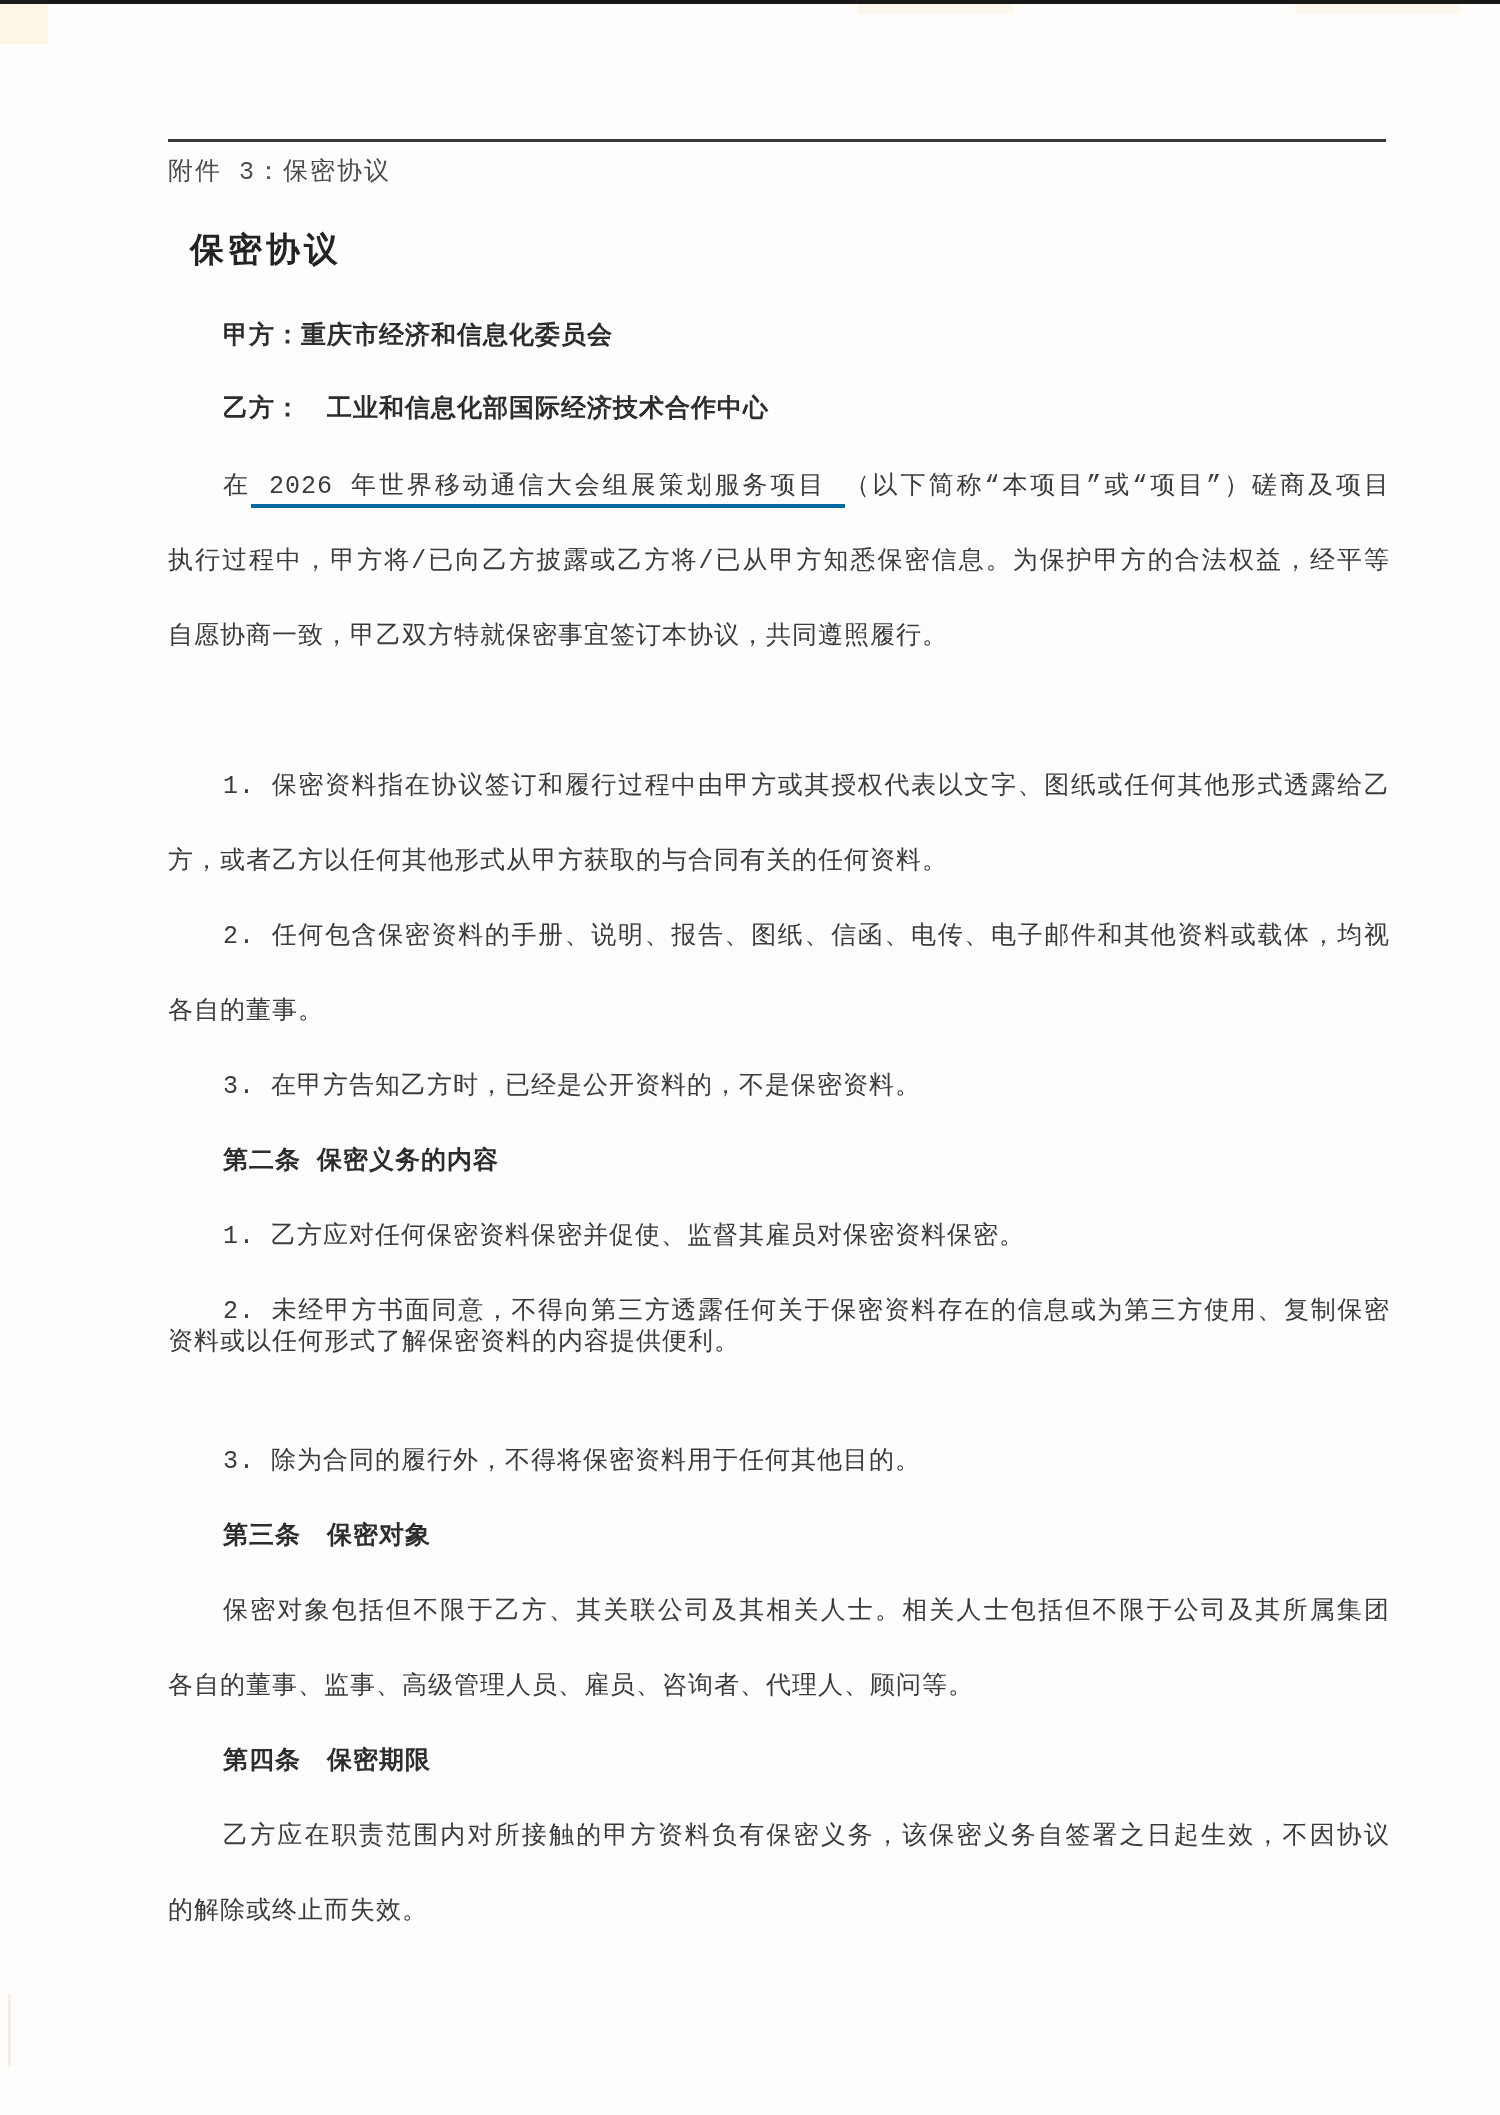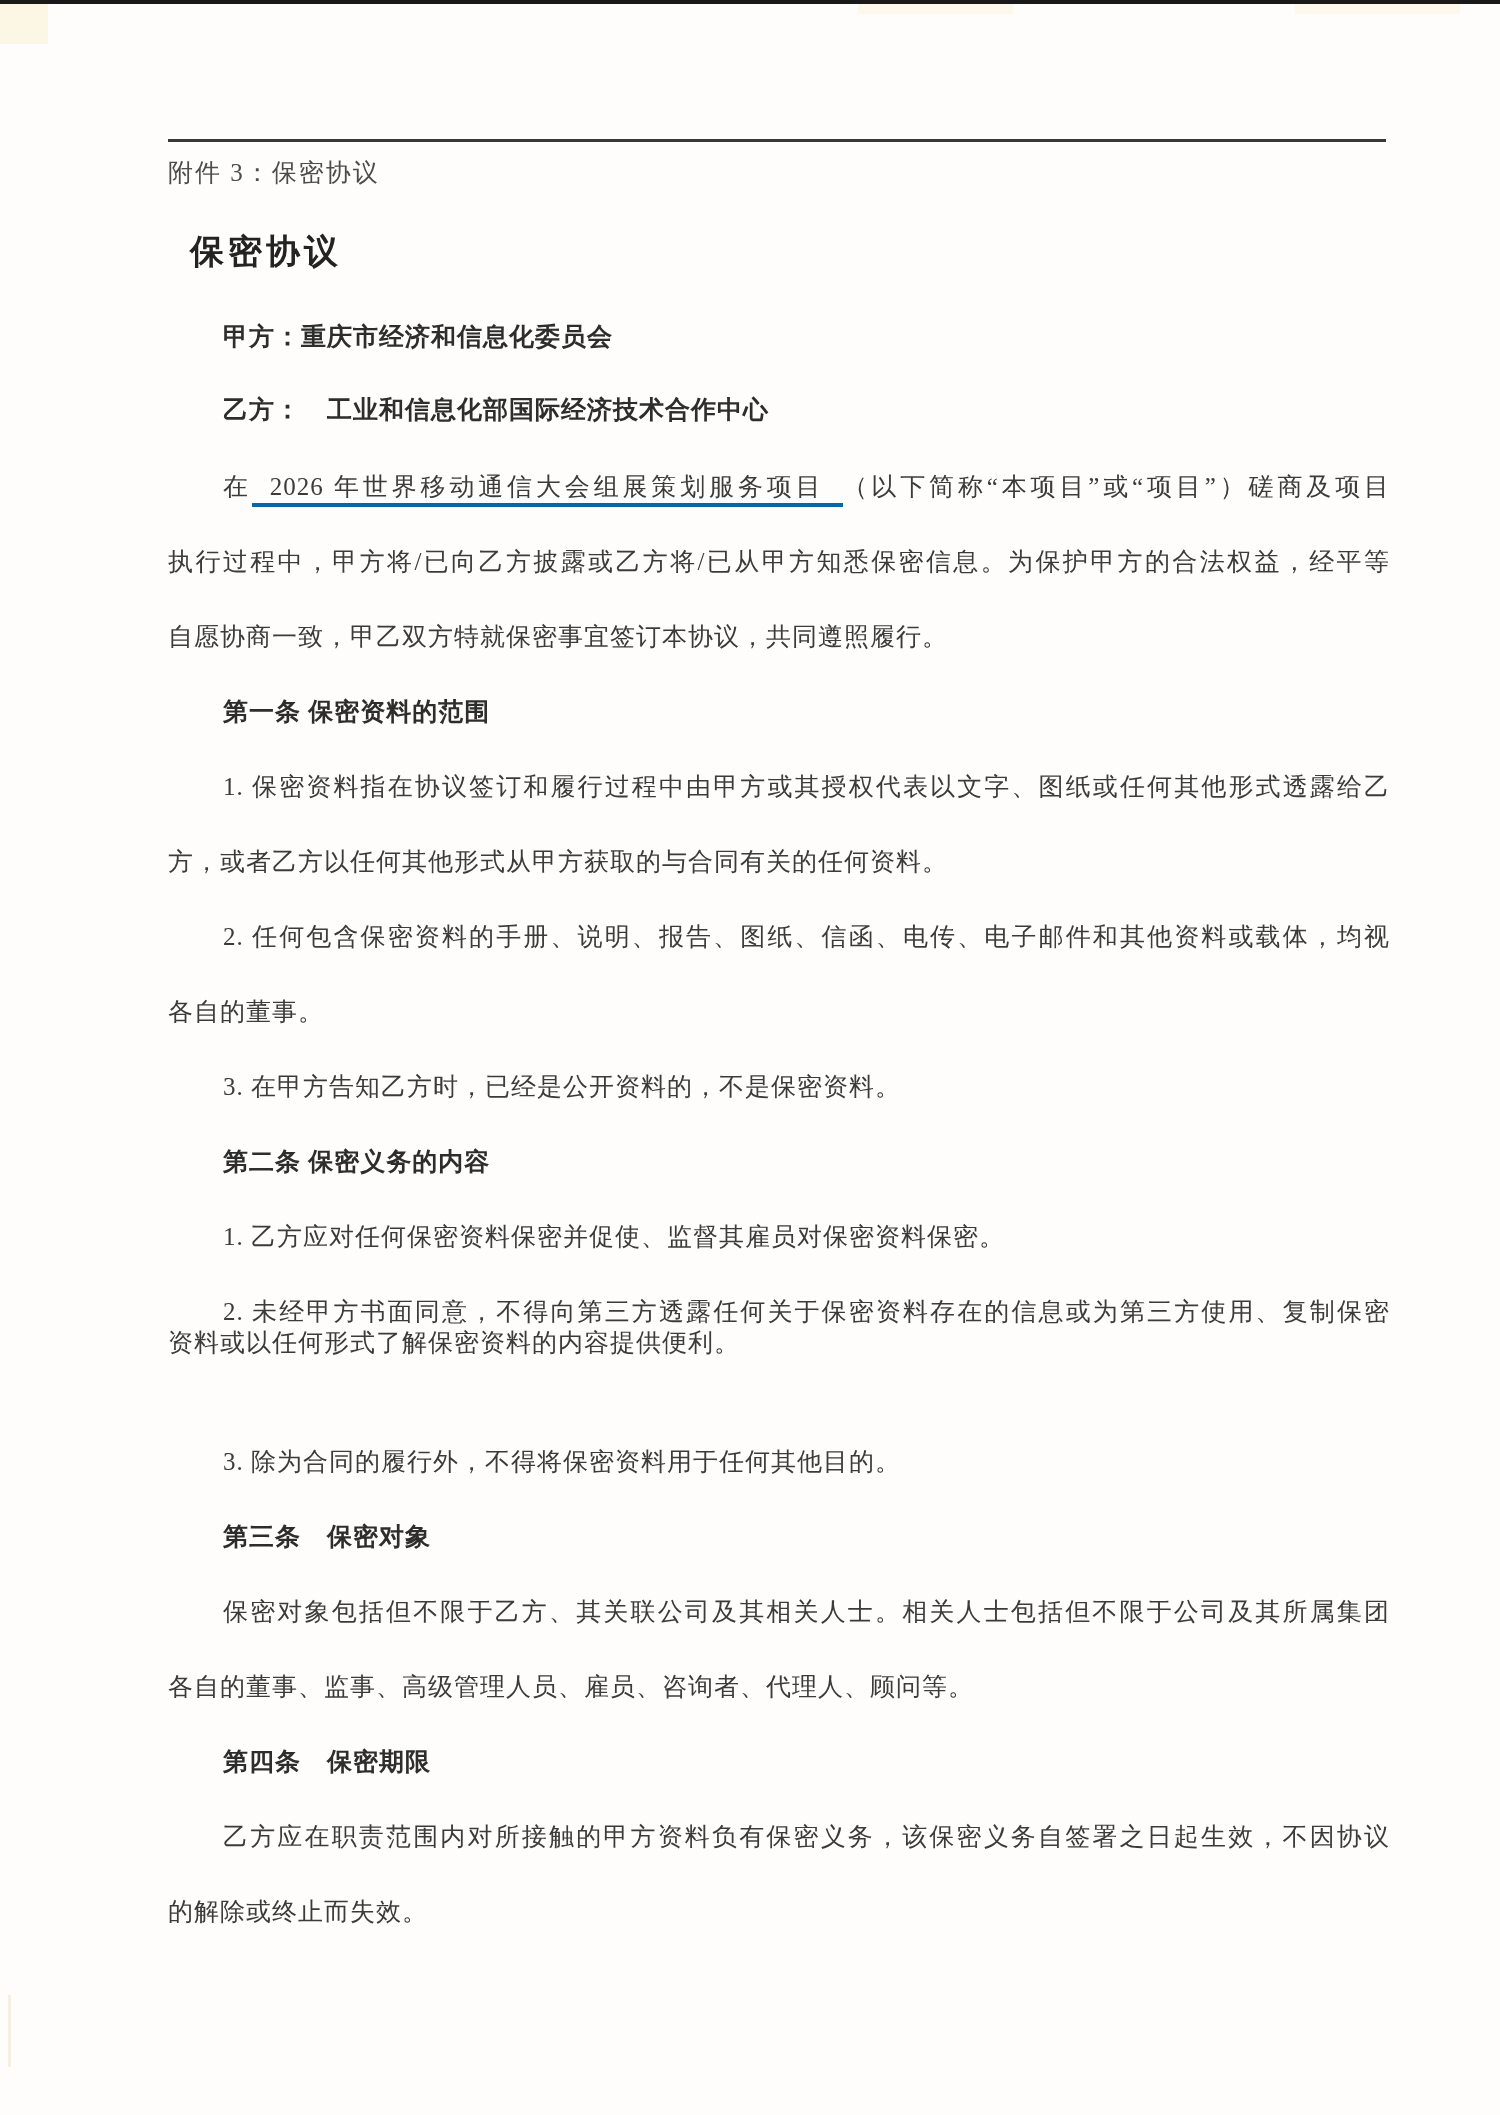--- a/index.html
+++ b/index.html
@@ -6,21 +6,21 @@
     margin: 0;
     padding: 0;
     background: #ffffff;
   }
   .page {
     position: relative;
     width: 1500px;
     height: 2115px;
     background: #fefdfb;
     overflow: hidden;
-    font-family: Liberation Serif, serif;
+    font-family: Liberation Mono, monospace;
   }
   
   .scan-edge-top {
     position: absolute;
     top: 0; left: 0; right: 0;
     height: 4px;
     background: #191919;
   }
   .stain {
     position: absolute;
@@ -97,21 +97,20 @@
   <div class="line indent bold" style="top:393px">乙方：　工业和信息化部国际经济技术合作中心</div>
 
   <div class="line indent bold" style="top:320px">甲方：重庆市经济和信息化委员会</div>
 
   <div class="line indent stretch" style="top:470px"><span>在</span><span class="u-seg">2026 年世界移动通信大会组展策划服务项目</span><span>（以下简称“本项目”或“项目”）磋商及项目</span></div>
 
   <div class="line stretch" style="top:545px">执行过程中，甲方将/已向乙方披露或乙方将/已从甲方知悉保密信息。为保护甲方的合法权益，经平等</div>
 
   <div class="line" style="top:620px">自愿协商一致，甲乙双方特就保密事宜签订本协议，共同遵照履行。</div>
 
-  <div class="line indent bold" style="top:695px">第一条 保密资料的范围</div>
 
   <div class="line indent stretch" style="top:770px">1. 保密资料指在协议签订和履行过程中由甲方或其授权代表以文字、图纸或任何其他形式透露给乙</div>
 
   <div class="line" style="top:845px">方，或者乙方以任何其他形式从甲方获取的与合同有关的任何资料。</div>
 
   <div class="line indent stretch" style="top:920px">2. 任何包含保密资料的手册、说明、报告、图纸、信函、电传、电子邮件和其他资料或载体，均视</div>
 
   <div class="line" style="top:995px">各自的董事。</div>
 
   <div class="line indent" style="top:1070px">3. 在甲方告知乙方时，已经是公开资料的，不是保密资料。</div>

